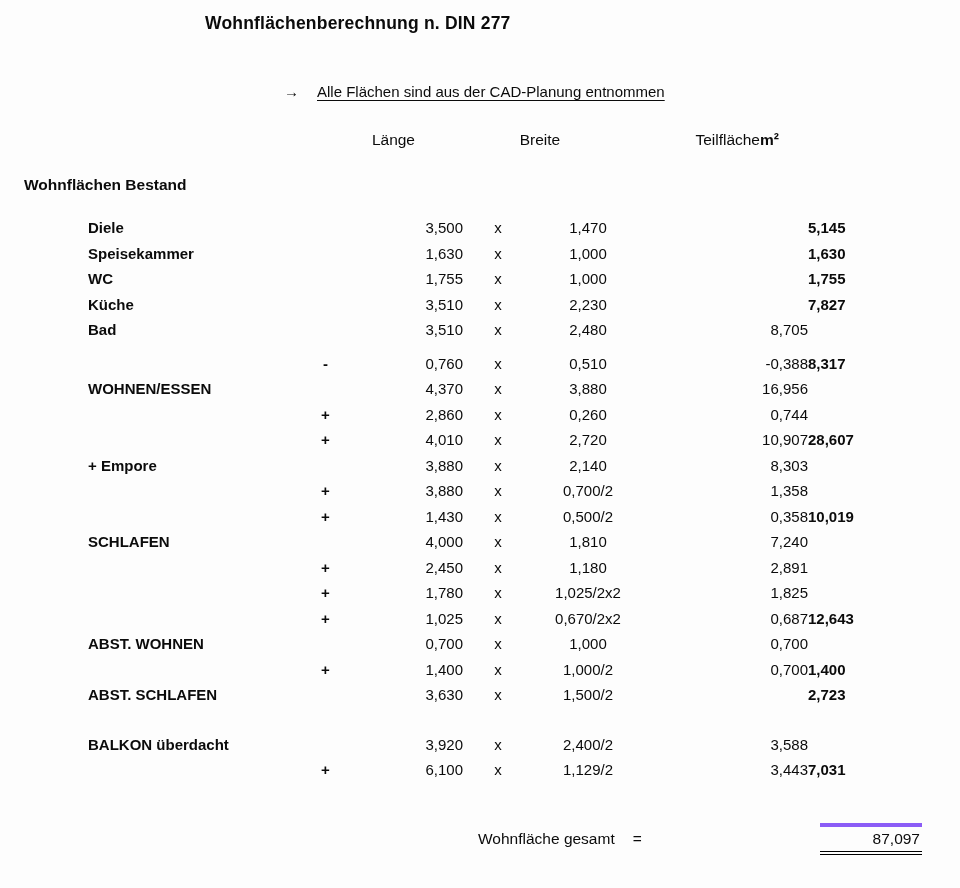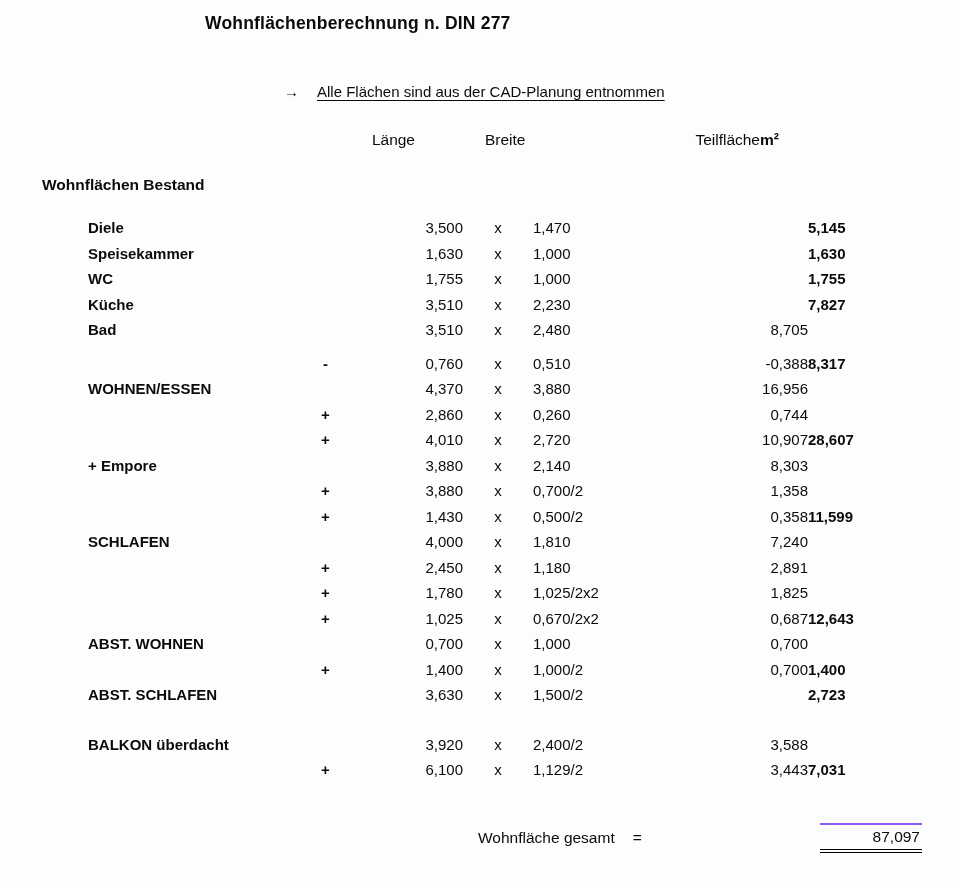--- a/index.html
+++ b/index.html
@@ -34,29 +34,29 @@
   }
 
   .grid {
     display: grid;
     grid-template-columns: 215px 45px 115px 70px 110px 165px 1fr;
     padding: 0 38px 0 40px;
     align-items: baseline;
   }
   .c-laenge { text-align: right; }
   .c-x      { text-align: center; }
-  .c-breite { text-align: left; }
+  .c-breite { text-align: center; }
   .c-teil   { text-align: right; }
   .c-m2     { text-align: left; }
 
   .header-row { margin-top: 31px; font-size: 15.5px; }
   .header-row .c-m2 { font-weight: bold; }
 
   .section {
-    margin: 27px 0 0 42px;
+    margin: 27px 0 0 24px;
     font-size: 15.5px;
     font-weight: bold;
   }
 
   #rows { margin-top: 21px; }
   .data-row {
     font-size: 15px;
     line-height: 25.5px;
     height: 25.5px;
     white-space: nowrap;
@@ -75,21 +75,21 @@
     padding: 0 38px 0 40px;
     font-size: 15.5px;
     font-weight: normal;
   }
   .total-label { margin-left: 438px; }
   .total-eq    { margin-left: 18px; }
   .total-value {
     margin-left: auto;
     width: 102px;
     text-align: right;
-    border-top: 2px solid #8b5cf6;
+    border-top: 4px solid #8b5cf6;
     border-bottom: 4px double #000;
     padding: 3px 2px 3px 0;
   }
 </style>
 </head>
 <body>
 
 <div class="page">
 
   <h1 class="title">Wohnflächenberechnung n. DIN 277</h1>
@@ -211,21 +211,21 @@
         <span class="c-teil">1,358</span>
         <span class="c-m2"></span>
       </div>
       <div class="grid data-row">
         <span class="c-label"></span>
         <span class="c-op">+</span>
         <span class="c-laenge">1,430</span>
         <span class="c-x">x</span>
         <span class="c-breite">0,500/2</span>
         <span class="c-teil">0,358</span>
-        <span class="c-m2">11,599</span>
+        <span class="c-m2">10,019</span>
       </div>
       <div class="grid data-row">
         <span class="c-label">SCHLAFEN</span>
         <span class="c-op"></span>
         <span class="c-laenge">4,000</span>
         <span class="c-x">x</span>
         <span class="c-breite">1,810</span>
         <span class="c-teil">7,240</span>
         <span class="c-m2"></span>
       </div>

